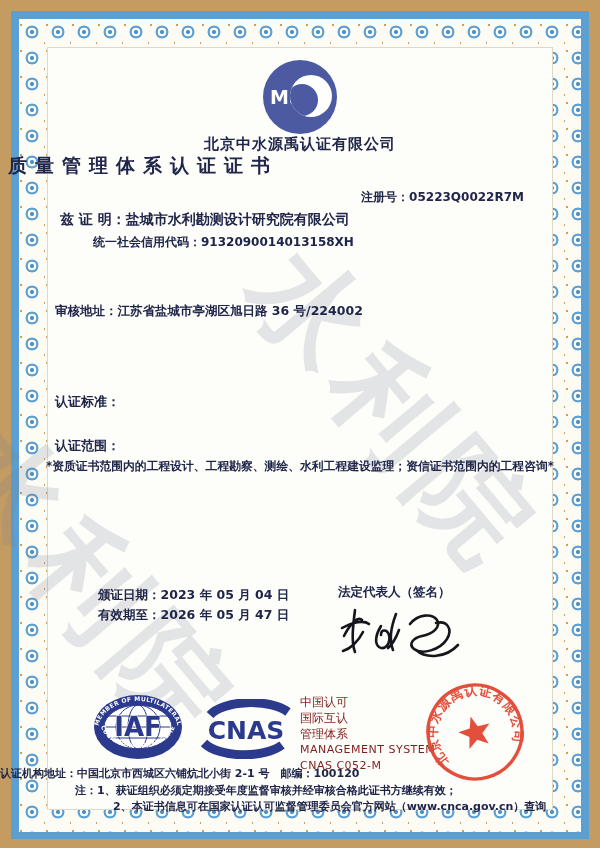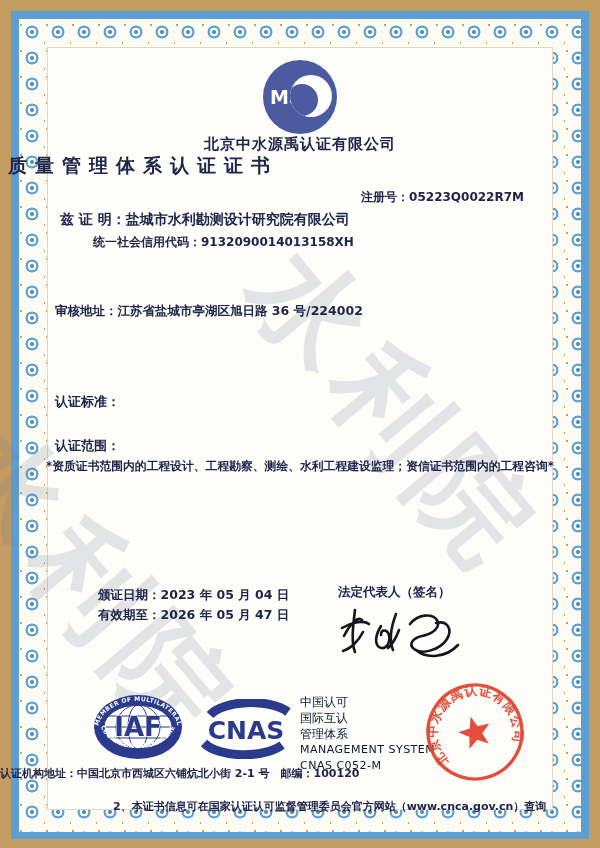--- a/index.html
+++ b/index.html
@@ -51,21 +51,21 @@
   .note1{top:783px;left:75px;font-size:11px;font-weight:bold;}
   .note2{top:799px;left:113px;font-size:11px;font-weight:bold;}
   
   .msc{position:absolute;top:60px;left:263px;width:74px;height:74px;border-radius:50%;background:#4c5ba1;}
   .msc .ms{position:absolute;left:7px;top:26px;color:#fff;font-size:19px;font-weight:bold;}
   .msc .disc{position:absolute;right:5px;top:15px;width:42px;height:42px;border-radius:50%;background:#fff;overflow:hidden;}
   .msc .crescent{position:absolute;left:-4px;top:9px;width:32px;height:32px;border-radius:50%;background:#4c5ba1;}
   
   .iaf{position:absolute;top:693px;left:92px;width:92px;height:68px;}
   .cnas{position:absolute;top:699px;left:196px;width:100px;height:60px;}
-  .accred{position:absolute;top:694px;left:300px;font-size:12px;color:#0f172a;line-height:16px;}
+  .accred{position:absolute;top:694px;left:300px;font-size:12px;color:#7f1d1d;line-height:16px;}
   .accred .en{font-size:11px;letter-spacing:0.5px;}
   .seal{position:absolute;top:679px;left:422px;width:106px;height:106px;}
 </style>
 </head>
 <body>
 
 <div class="stage">
 
   <div class="band-blue"></div>
   <div class="band-ornament"></div>
@@ -153,16 +153,17 @@
         <defs>
             <path id="sealArc" d="M 21.5,76.5 A 38.5,38.5 0 1 1 84.5,76.5"></path>
           </defs>
         <text font-size="12.5" fill="#e2402d" font-weight="bold" letter-spacing="1">
           <textPath href="#sealArc" startOffset="50%" text-anchor="middle">北京中水源禹认证有限公司</textPath>
         </text>
       </g>
     </svg>
 
     <div class="abs footer-addr">认证机构地址：中国北京市西城区六铺炕北小街 2-1 号　邮编：100120</div>
+    <div class="abs note1">注：1、获证组织必须定期接受年度监督审核并经审核合格此证书方继续有效；</div>
     <div class="abs note2">2、本证书信息可在国家认证认可监督管理委员会官方网站（www.cnca.gov.cn）查询</div>
 
   </div>
 </div>
 
 </body></html>

